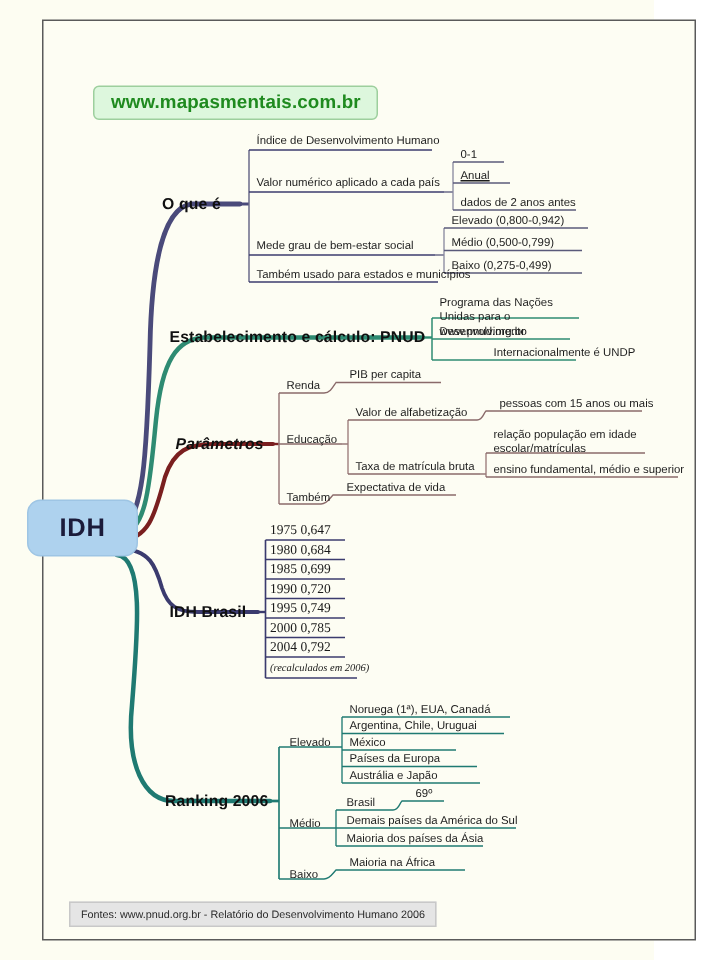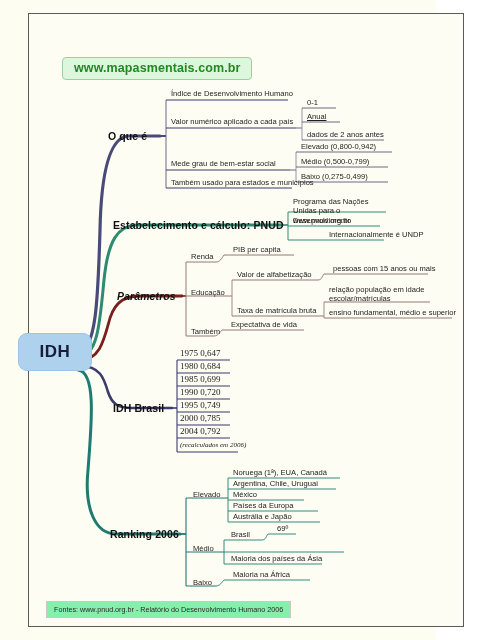--- a/index.html
+++ b/index.html
@@ -100,21 +100,21 @@
     font-weight: bold;
     color: #1b1b3a;
     letter-spacing: 0.5px;
   }
   #footer-box {
     position: absolute;
     left: 46px;
     top: 601px;
     padding: 3px 7px;
     border: 1px solid #c8c8c8;
-    background: #86efac;
+    background: #e5e5e5;
     font-size: 7.2px;
     color: #2a2a2a;
     white-space: nowrap;
   }
 </style>
 </head>
 <body>
 
 <div id="page">
   <div id="page-border"></div>
@@ -261,18 +261,19 @@
   <div class="node main-title" style="left:110px; top:528px;">Ranking 2006</div>
   <div class="node leaf" style="left:190px; top:490px;">Elevado</div>
   <div class="node leaf" style="left:230px; top:468px;">Noruega (1ª), EUA, Canadá</div>
   <div class="node leaf" style="left:230px; top:479px;">Argentina, Chile, Uruguai</div>
   <div class="node leaf" style="left:230px; top:490px;">México</div>
   <div class="node leaf" style="left:230px; top:501px;">Países da Europa</div>
   <div class="node leaf" style="left:230px; top:512px;">Austrália e Japão</div>
   <div class="node leaf" style="left:190px; top:544px;">Médio</div>
   <div class="node leaf" style="left:228px; top:530px;">Brasil</div>
   <div class="node leaf" style="left:274px; top:524px;">69º</div>
+  <div class="node leaf" style="left:228px; top:542px;">Demais países da América do Sul</div>
   <div class="node leaf" style="left:228px; top:554px;">Maioria dos países da Ásia</div>
   <div class="node leaf" style="left:190px; top:578px;">Baixo</div>
   <div class="node leaf" style="left:230px; top:570px;">Maioria na África</div>
 
   <div id="footer-box">Fontes: www.pnud.org.br -  Relatório do Desenvolvimento Humano 2006</div>
 </div>
 
 </body></html>

